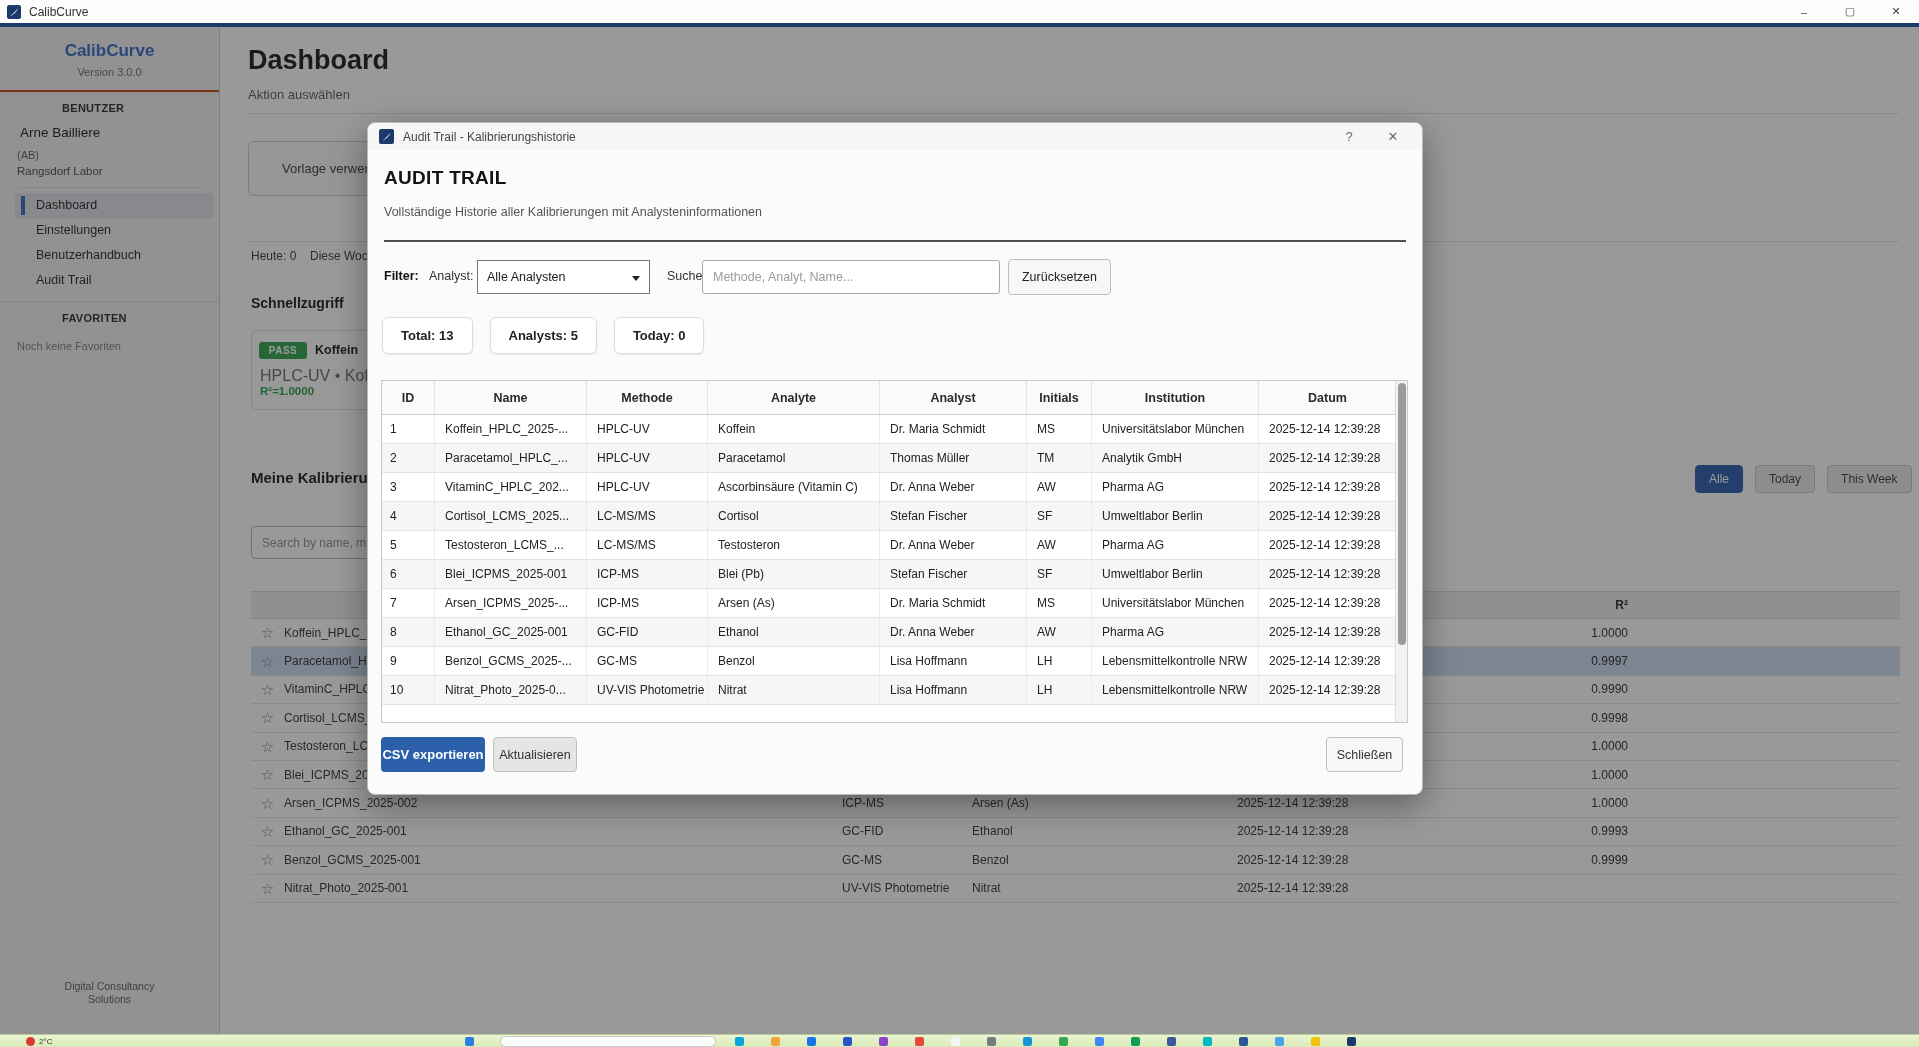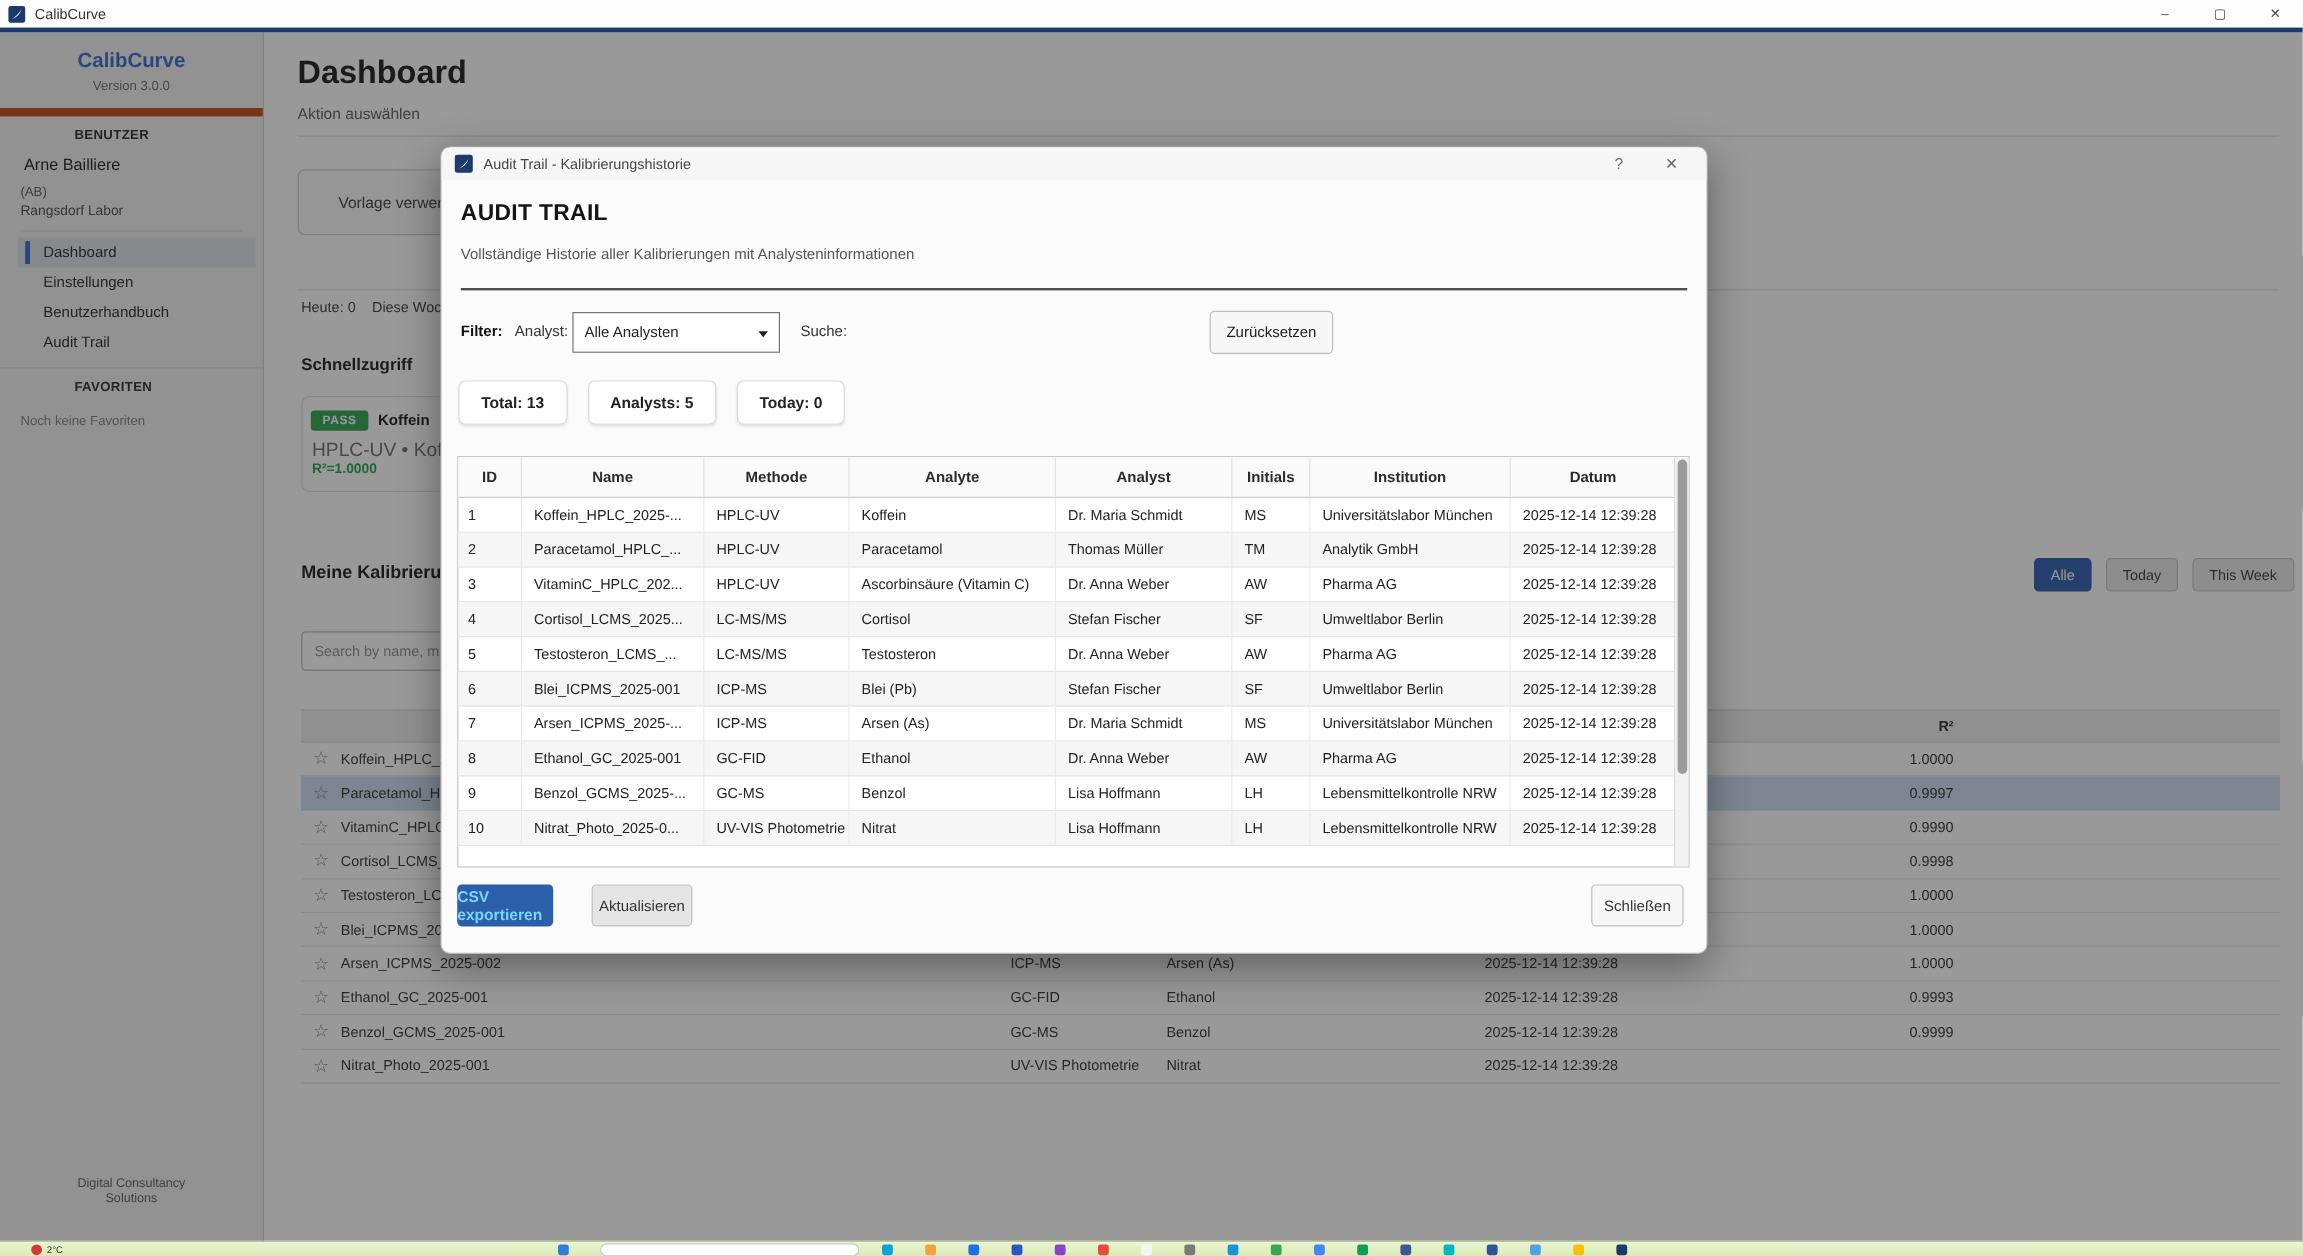--- a/index.html
+++ b/index.html
@@ -14,21 +14,21 @@
   .win-controls { position:absolute; right:0; top:0; height:23px; display:flex; }
   .win-btn { width:46px; height:23px; display:flex; align-items:center; justify-content:center; font-size:11px; color:#444; }
   .navline { position:absolute; left:0; top:23px; width:1919px; height:4px; background:#1c3a6b; z-index:90; }
 
   
   .app { position:absolute; left:0; top:27px; width:1919px; height:1007px; background:#fff; }
 
   
   .sidebar { position:absolute; left:0; top:0; width:220px; height:1007px; background:#f2f2f2; border-right:1px solid #cfcfcf; }
   .brand { margin-top:14px; text-align:center; font-size:17px; font-weight:bold; color:#2b66c9; }
-  .version { text-align:center; font-size:11px; color:#666; margin-top:5px; padding-bottom:12px; border-bottom:7px solid #c2410c; }
+  .version { text-align:center; font-size:11px; color:#666; margin-top:5px; padding-bottom:12px; border-bottom:2px solid #c2410c; }
   .side-label { margin:10px 0 0 17px; font-size:11px; font-weight:bold; color:#222; letter-spacing:.3px;padding-left:45px; }
   .user-name { margin:11px 0 0 20px; font-size:13.5px; font-weight:normal; color:#111; }
   .user-initials { margin:9px 0 0 17px; font-size:11px; color:#555; }
   .user-lab { margin:4px 17px 0 17px; font-size:11.5px; color:#444; padding-bottom:10px; border-bottom:1px solid #dcdcdc; }
   .nav { margin-top:5px; padding-bottom:8px; border-bottom:1px solid #dcdcdc; }
   .nav-item { position:relative; margin:0 6px 0 15px; height:25px; line-height:25px; padding-left:21px; font-size:12.5px; color:#1d1d1d; cursor:default; }
   .nav-item.active { background:#dde1e6; }
   .nav-item.active::before { content:""; position:absolute; left:6px; top:3px; bottom:3px; width:4px; background:#2b66c9; }
   .fav-empty { margin:16px 0 0 17px; font-size:11px; color:#7a7a7a; }
   .side-footer { position:absolute; left:0; right:0; bottom:28px; text-align:center; font-size:10.5px; color:#555; line-height:1.25; }
@@ -98,21 +98,21 @@
   .dhead { height:34px; background:#fafafa; border-bottom:1px solid #ccc; }
   .dhead .hc { display:flex; align-items:center; justify-content:center; font-size:12.5px; font-weight:bold; color:#2b2b2b; border-right:1px solid #e2e2e2; height:100%; }
   .drow { height:29px; border-bottom:1px solid #e4e4e4; }
   .drow:nth-child(even) { background:#f6f6f6; }
   .drow .dc { display:flex; align-items:center; font-size:12px; color:#222; border-right:1px solid #ebebeb; padding-left:10px; height:100%; white-space:nowrap; overflow:hidden; }
   .drow .dc.id { padding-left:8px; }
   .dlg-scroll { position:absolute; right:0; top:0; bottom:0; width:12px; background:#f2f2f2; border-left:1px solid #ddd; }
   .dlg-thumb { position:absolute; left:2px; top:2px; width:8px; height:262px; background:#9b9b9b; border-radius:4px; }
 
   .btn { position:absolute; top:614px; height:35px; border-radius:4px; display:flex; align-items:center; justify-content:center; font-size:12.5px; }
-  .btn-export { left:13px; width:80px; background:#2b5fa9; color:#7dd3fc; font-weight:bold; font-size:13px; }
+  .btn-export { left:13px; width:104px; background:#2b5fa9; color:#ffffff; font-weight:bold; font-size:13px; }
   .btn-refresh { left:125px; width:84px; background:#e5e5e5; border:1px solid #bfbfbf; color:#333; }
   .btn-close { left:958px; width:77px; background:#f7f7f7; border:1px solid #bfbfbf; color:#333; }
 
   
   .taskbar { position:absolute; left:0; bottom:0; width:1919px; height:13px; background:linear-gradient(#eaf4d2, #d9ebb6); border-top:1px solid #b9c99a; z-index:95; }
   .tb-weather-dot { position:absolute; left:26px; top:2px; width:9px; height:9px; border-radius:50%; background:#d43a2f; }
   .tb-weather-txt { position:absolute; left:39px; top:2px; font-size:8px; color:#333; }
   .tb-pill { position:absolute; left:500px; top:1px; width:216px; height:11px; background:#fdfdfd; border:1px solid #c9c9c9; border-radius:6px; }
   .tb-dot { position:absolute; top:2px; width:9px; height:9px; border-radius:2px; }
 </style>
@@ -317,20 +317,21 @@
   <div class="dlg-subheading">Vollständige Historie aller Kalibrierungen mit Analysteninformationen</div>
   <div class="dlg-divider"></div>
 
   <span class="f-label f-filter">Filter:</span>
   <span class="f-label f-analyst">Analyst:</span>
   <div class="combo">
     <span>Alle Analysten</span>
     <span class="caret"></span>
   </div>
   <span class="f-label f-suche">Suche:</span>
+  <input class="dlg-search" placeholder="Methode, Analyt, Name..." style="">
   <div class="btn-reset">Zurücksetzen</div>
 
   <div class="chips" id="chips">
       <div class="chip">Total: 13</div>
       <div class="chip">Analysts: 5</div>
       <div class="chip">Today: 0</div>
     </div>
 
   <div class="dlg-table">
     <div class="dgrid dhead" id="dlg-head">

